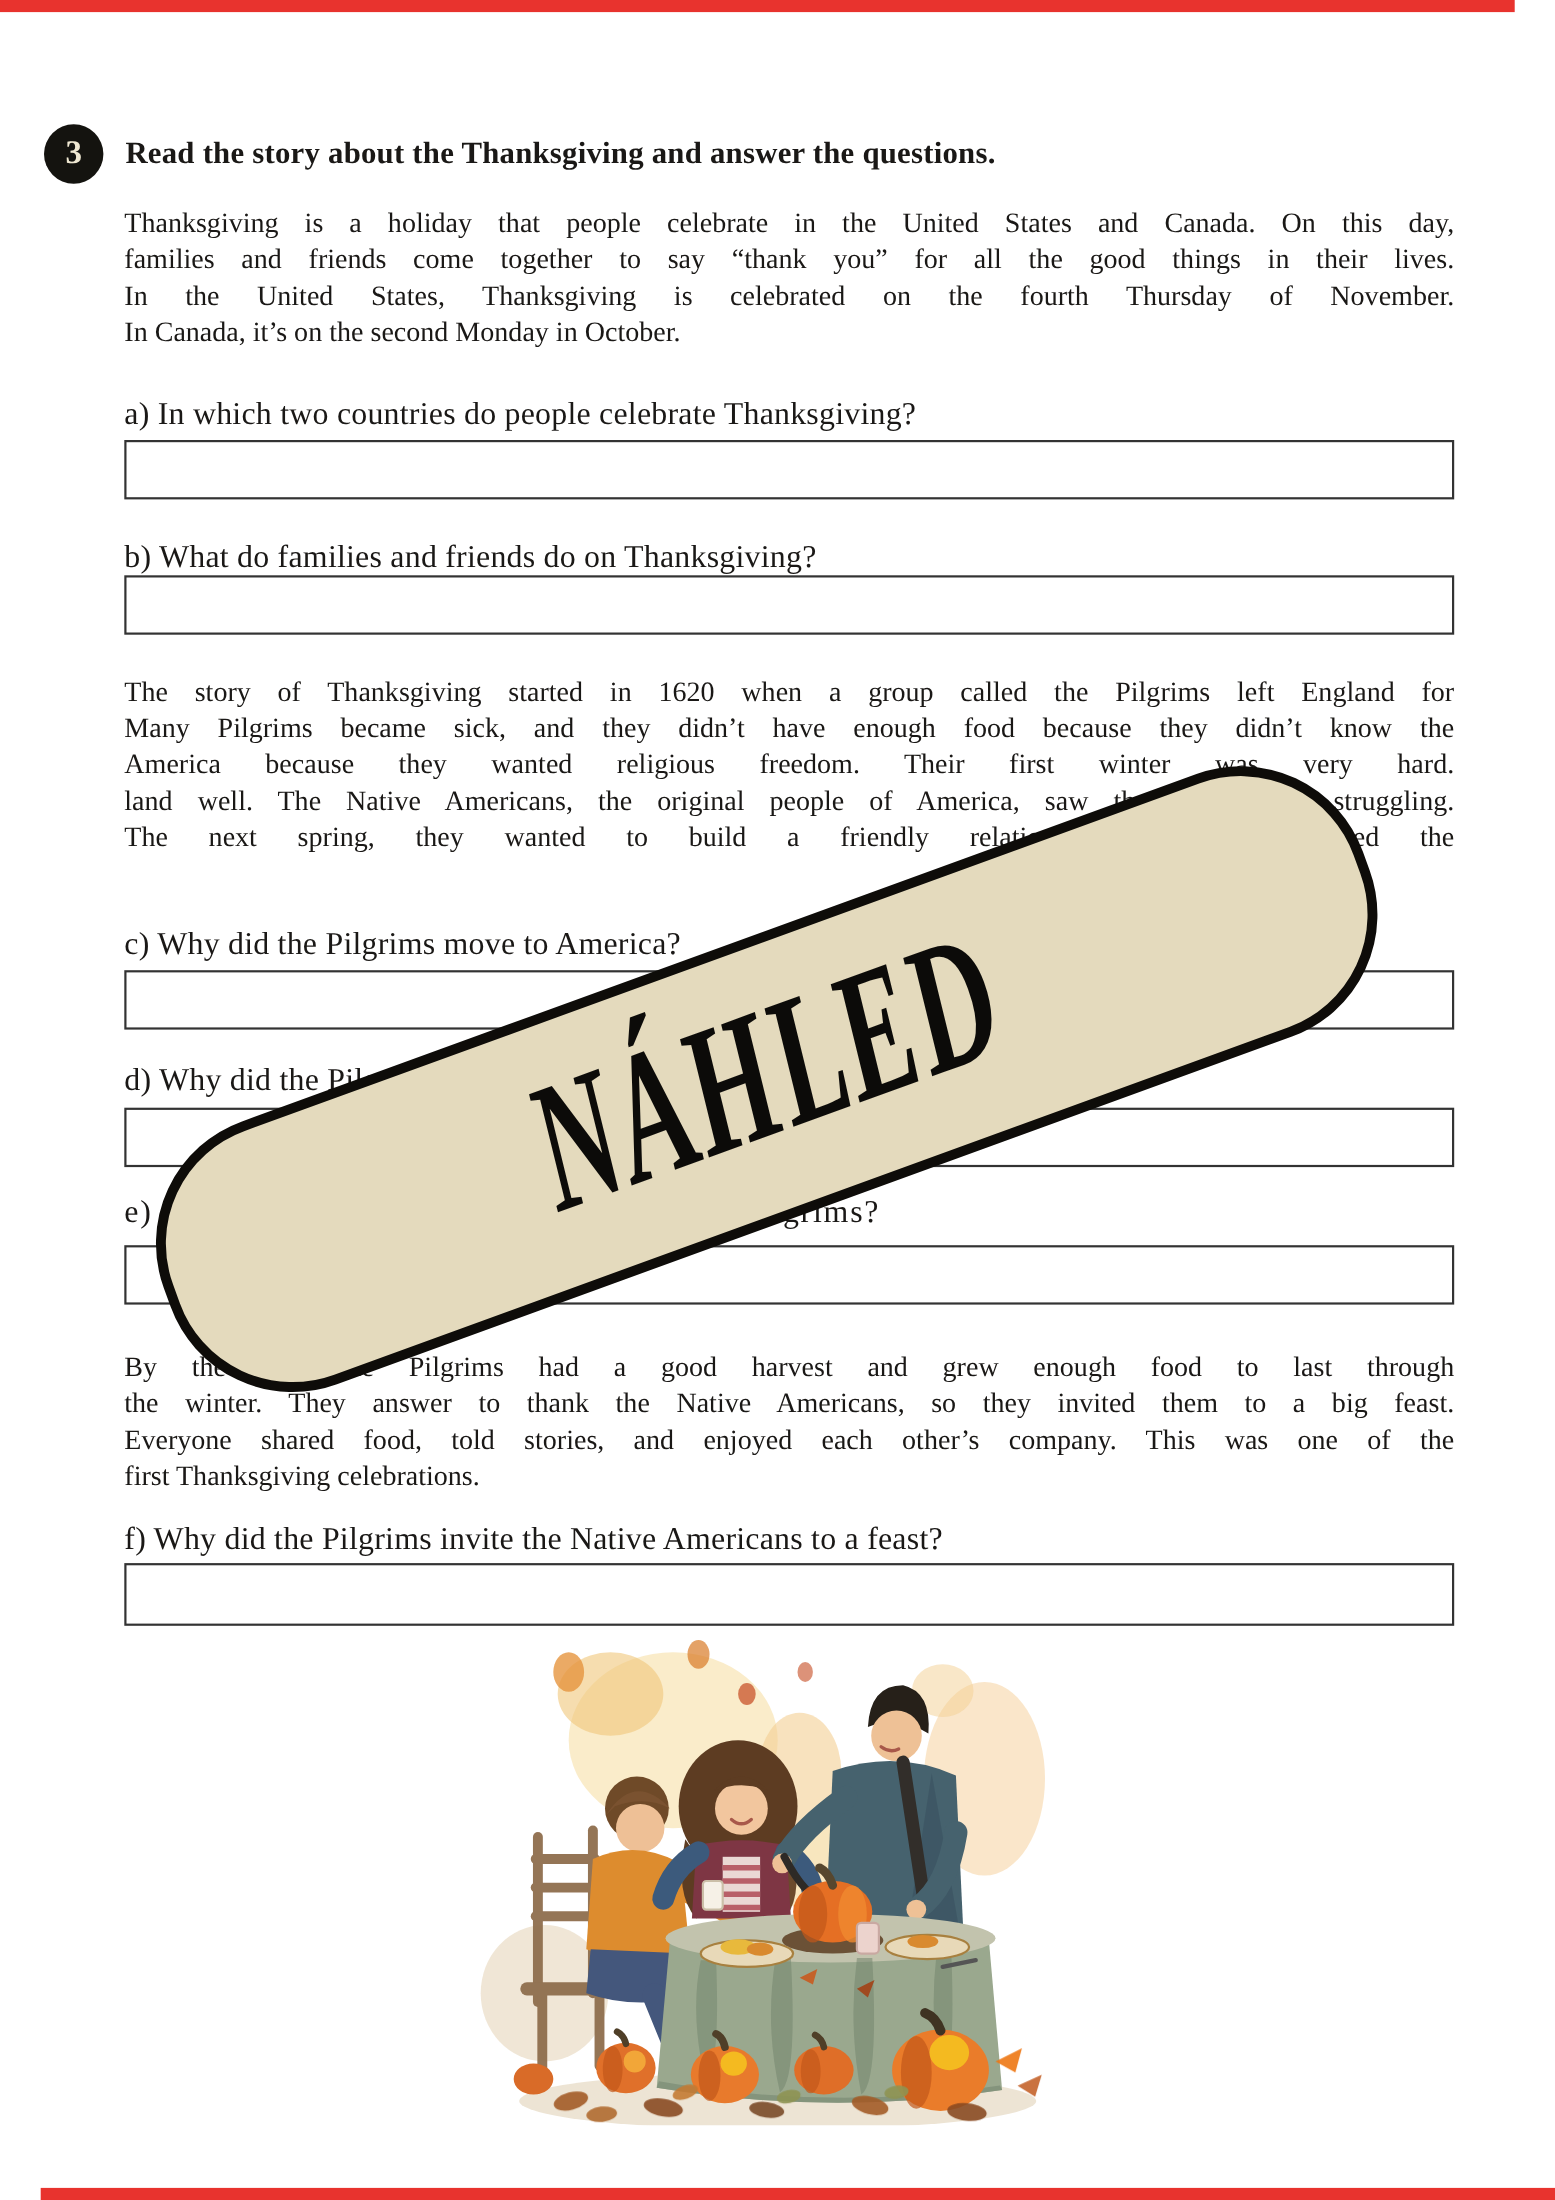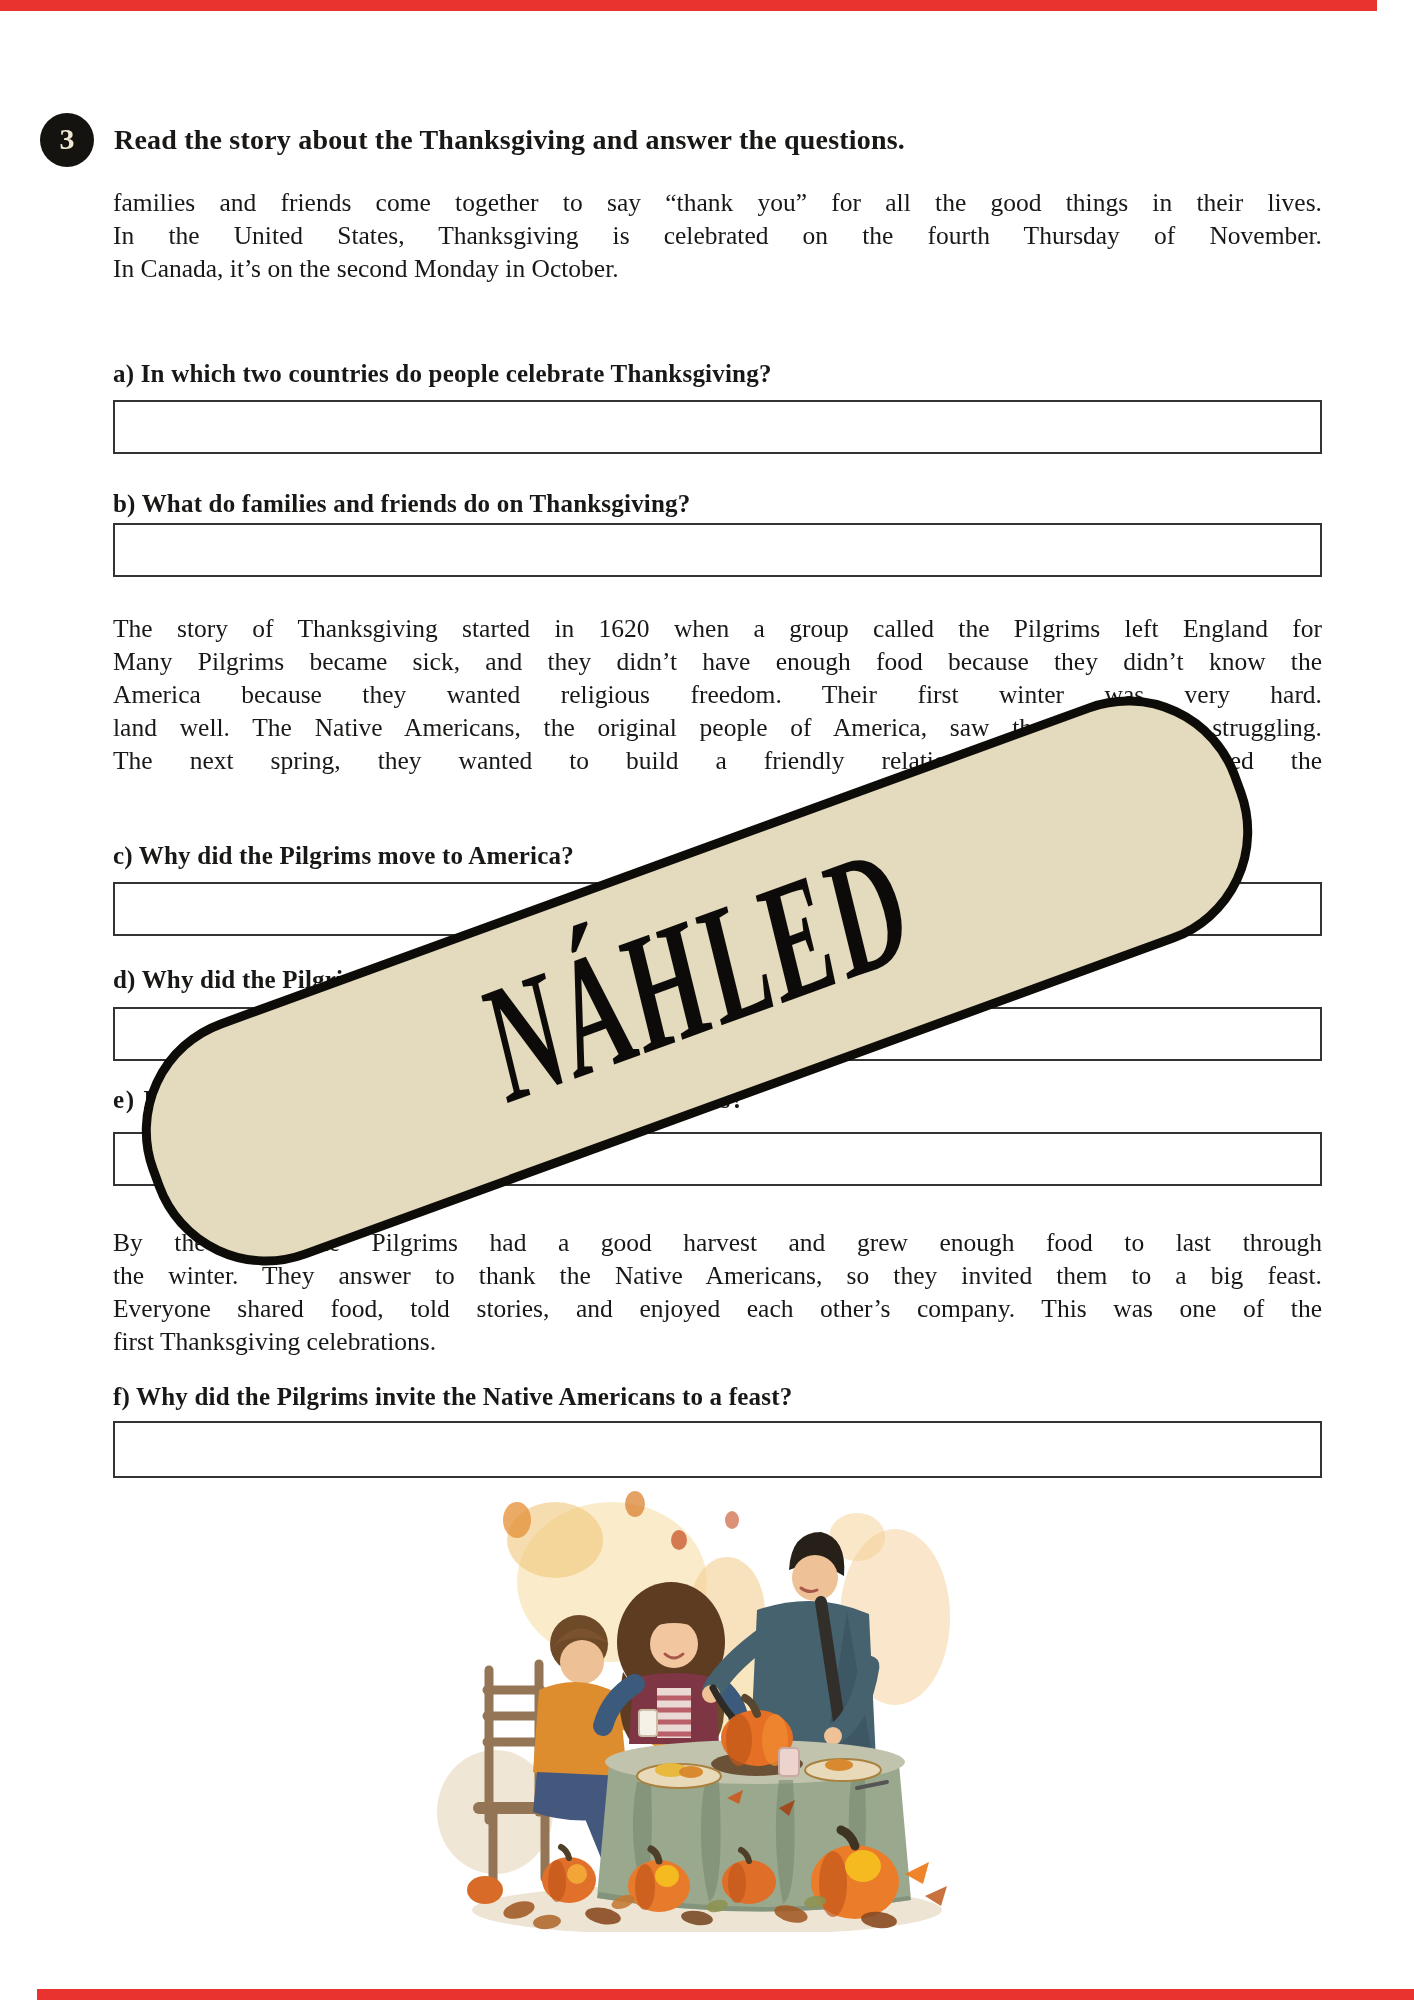--- a/index.html
+++ b/index.html
@@ -19,21 +19,21 @@
   .badge span{color:#efe8d2;font-size:30px;font-weight:bold;transform:translateY(-1px);}
   .title{
     margin:0 16px 0 20px;font-size:28px;font-weight:bold;letter-spacing:.2px;white-space:nowrap;
   }
 
   .para{position:absolute;left:113px;width:1209px;font-size:25.5px;line-height:33px;}
   .jl{text-align:justify;text-align-last:justify;height:33px;white-space:nowrap0;}
   .ll{text-align:left;height:33px;}
 
   .q{
-    position:absolute;left:113px;width:1209px;font-size:25px;font-weight:bold;
+    position:absolute;left:113px;width:1209px;font-size:29px;font-weight:normal;
     white-space:nowrap;letter-spacing:.2px;
   }
   .q-e{letter-spacing:1.6px;}
   .abox{
     position:absolute;left:113px;width:1209px;height:54px;background:#ffffff;
     border:2px solid #333333;box-sizing:border-box;
   }
 
   .banner{
     position:absolute;left:117px;top:854px;width:1160px;height:254px;box-sizing:border-box;
@@ -56,20 +56,21 @@
   <div class="redbar redbar-top"></div>
 
   <div class="header">
     <div class="badge">
       <span>3</span>
     </div>
     <h1 class="title">Read the story about the Thanksgiving and answer the questions.</h1>
   </div>
 
   <div class="para" style="top:186px">
+    <div class="jl">Thanksgiving is a holiday that people celebrate in the United States and Canada. On this day,</div>
     <div class="jl">families and friends come together to say “thank you” for all the good things in their lives.</div>
     <div class="jl">In the United States, Thanksgiving is celebrated on the fourth Thursday of November.</div>
     <div class="ll">In Canada, it’s on the second Monday in October.</div>
   </div>
 
   <div class="q" style="top:360px">a) In which two countries do people celebrate Thanksgiving?</div>
   <div class="abox" style="top:400px"></div>
 
   <div class="q" style="top:490px">b) What do families and friends do on Thanksgiving?</div>
   <div class="abox" style="top:523px"></div>

